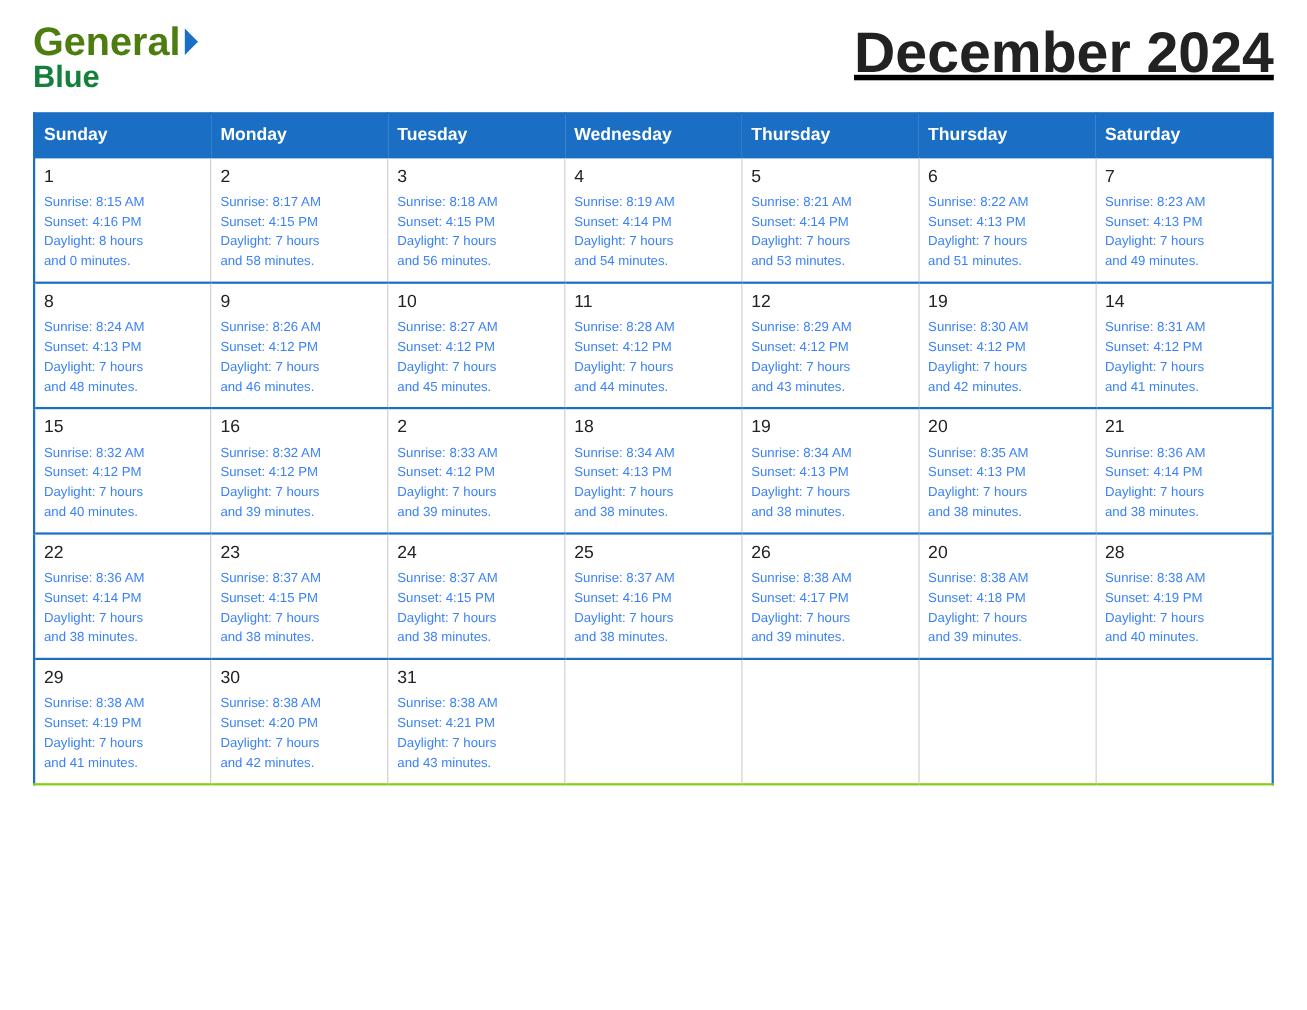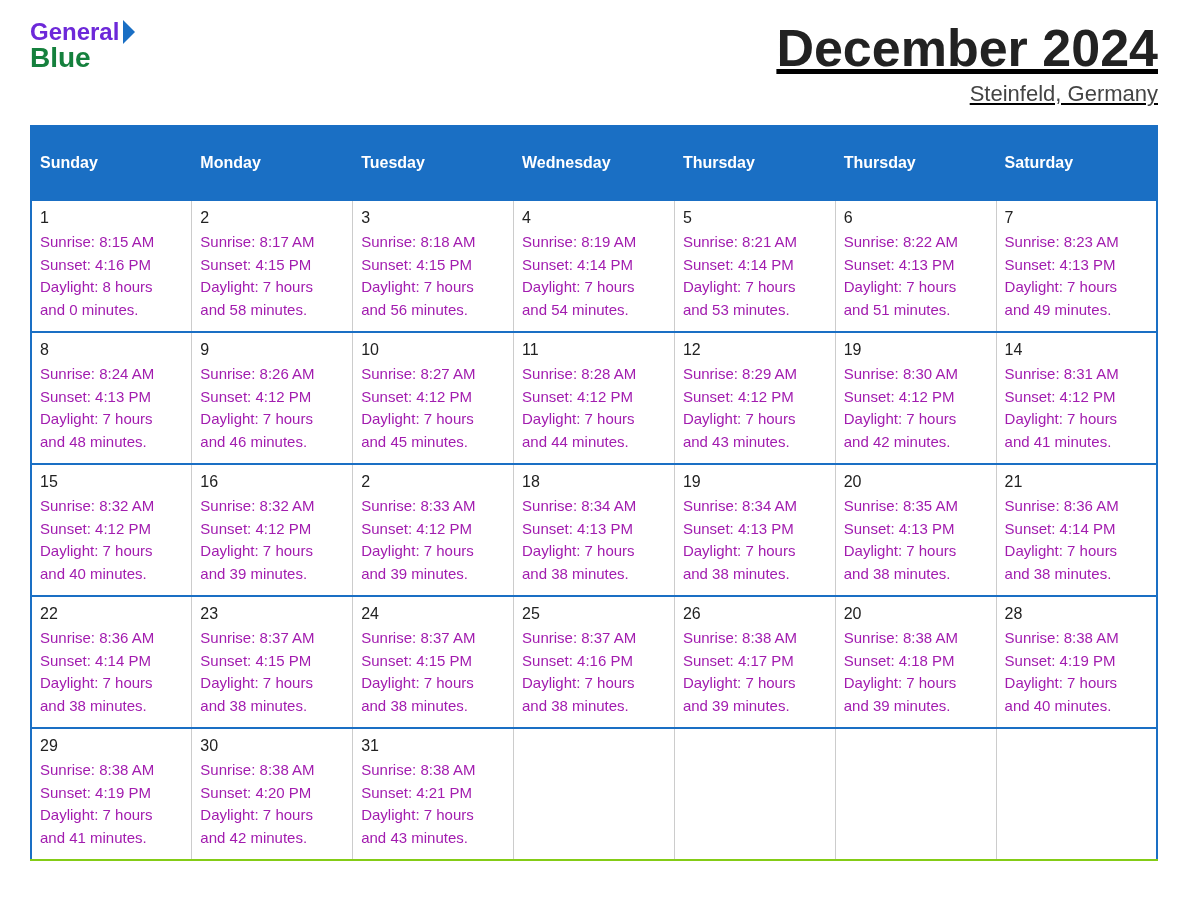--- a/index.html
+++ b/index.html
@@ -15,23 +15,23 @@
       justify-content: space-between;
       align-items: flex-start;
       margin-bottom: 18px;
     }
     .logo {
       display: flex;
       flex-direction: column;
       align-items: flex-start;
     }
     .logo-general {
-      font-size: 24px;
-      font-weight: bold;
-      color: #6d28d9;
+      font-size: 36px;
+      font-weight: bold;
+      color: #4d7c0f;
       line-height: 1;
     }
     .logo-blue {
       font-size: 28px;
       font-weight: bold;
       color: #15803d;
       line-height: 1;
     }
     .logo-arrow {
       display: inline-block;
@@ -65,21 +65,21 @@
     .calendar-table {
       width: 100%;
       border-collapse: collapse;
       border: 2px solid #1a6fc4;
     }
     .calendar-table th {
       background-color: #1a6fc4;
       color: #fff;
       font-size: 16px;
       font-weight: bold;
-      padding: 27px 8px;
+      padding: 10px 8px;
       text-align: left;
       border: 1px solid #1a6fc4;
     }
     .calendar-table td {
       vertical-align: top;
       padding: 8px 8px 10px 8px;
       border: 1px solid #ccc;
       border-top: 2px solid #1a6fc4;
       font-size: 13px;
       color: #333;
@@ -87,23 +87,23 @@
       min-height: 100px;
     }
     .day-number {
       font-size: 16px;
       font-weight: normal;
       color: #222;
       display: block;
       margin-bottom: 4px;
     }
     .day-info {
-      font-size: 15px;
+      font-size: 12px;
       line-height: 1.5;
-      color: #a21caf;
+      color: #3b82f6;
     }
     .empty-cell {
       background: #fff;
       border-top: 2px solid #1a6fc4;
     }
     tr td:first-child {
       border-left: 2px solid #1a6fc4;
     }
     tr td:last-child {
       border-right: 2px solid #1a6fc4;
@@ -118,21 +118,20 @@
 <div class="header">
   <div class="logo">
     <div class="logo-top-row">
       <span class="logo-general">General</span>
       <span class="logo-arrow"></span>
     </div>
     <span class="logo-blue">Blue</span>
   </div>
   <div class="title-section">
     <div class="month-title">December 2024</div>
-    <div class="location-title">Steinfeld, Germany</div>
   </div>
 </div>
 
 <table class="calendar-table">
   <thead>
     <tr>
     <th>Sunday</th>
         <th>Monday</th>
         <th>Tuesday</th>
         <th>Wednesday</th>

